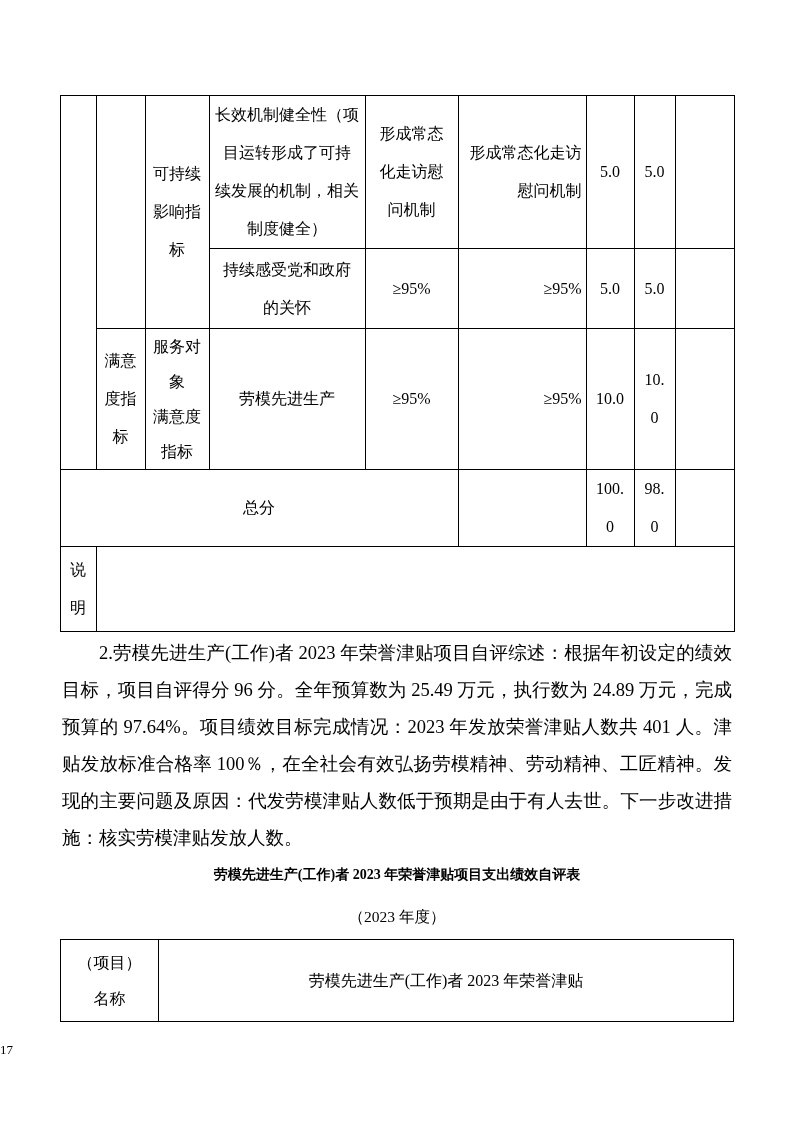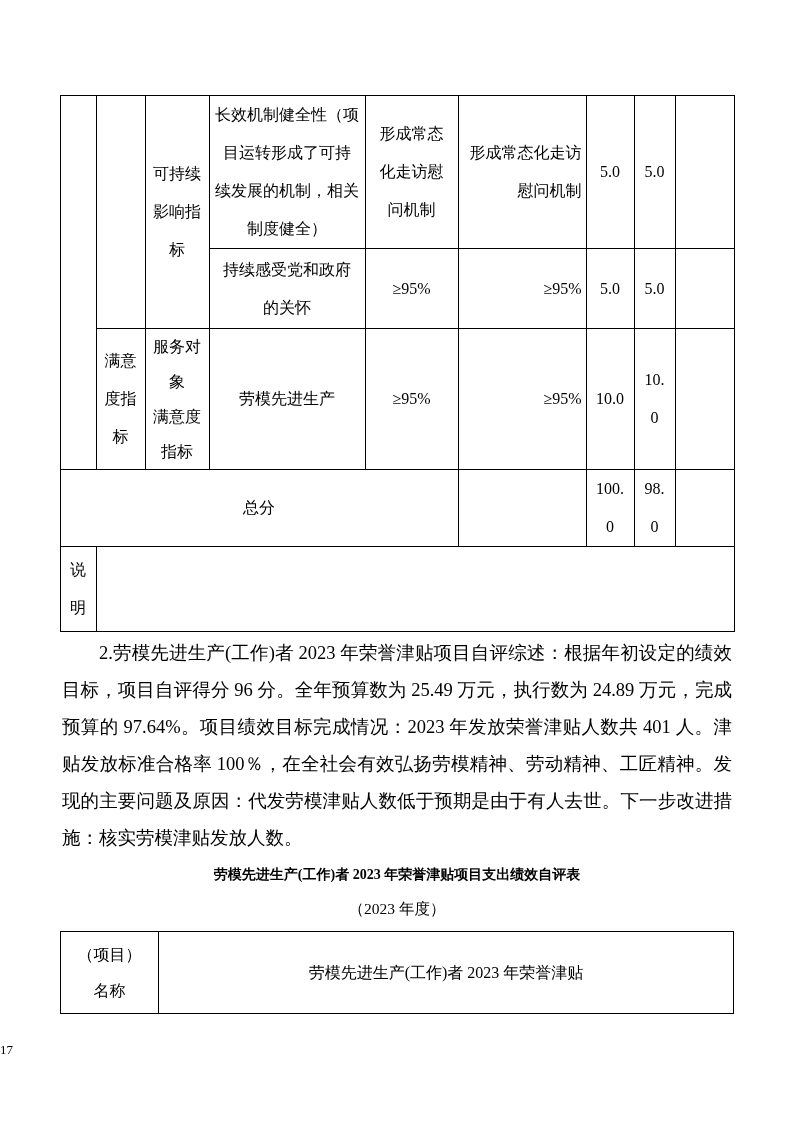--- a/index.html
+++ b/index.html
@@ -24,21 +24,21 @@
   .t1 td.wcol{padding:0 9px;}
   .t1 td.scol{padding:0 8px;}
   .t1 td.tight{line-height:35px;}
   .summary{
     width:670px;margin:3px auto 0;font-size:18.5px;line-height:37px;
     text-align:justify;text-indent:2em;word-break:break-all;
   }
   .sec-title{
     margin:6px 0 8px;text-align:center;font-size:14px;line-height:24px;font-weight:bold;
   }
-  .sec-subtitle{margin-top:12px;text-align:center;font-size:15.5px;line-height:20px;}
+  .sec-subtitle{margin-top:20px;text-align:center;font-size:15.5px;line-height:20px;}
   .t2{width:674px;margin-top:12px;}
   .t2 td{
     border:1px solid #000;text-align:center;vertical-align:middle;
     font-size:16px;line-height:36px;padding:0 4px;
     word-break:break-all;white-space:pre-line;
   }
   .t2 tr{height:82px;padding-left:13px;}
   .t2 .label-col{width:89px;}
   .pageno{position:absolute;left:0;right:0;top:1042px;text-align:left;font-size:13px;}
 </style>

